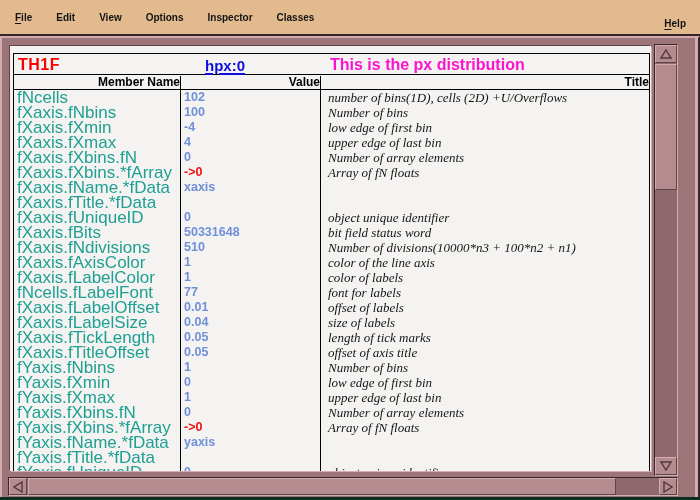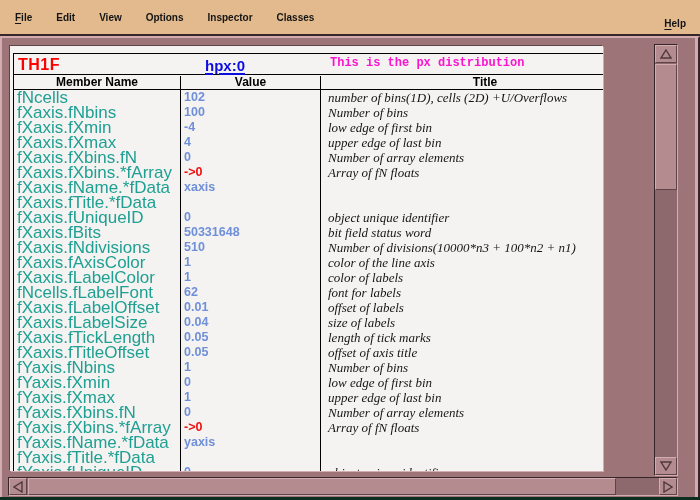--- a/index.html
+++ b/index.html
@@ -33,47 +33,47 @@
     border-right:2px solid var(--frame-dark); border-bottom:2px solid var(--frame-dark);
   }
   .winbody .bevel-right-light {
     position:absolute; right:2px; top:2px; bottom:2px; width:3px;
     background:var(--frame-hi); pointer-events:none;
   }
   .bottom-strip { position:absolute; left:0; bottom:0; width:700px; height:3px; background:var(--bottom-strip); z-index:6; }
 
   
   .content {
-    position:absolute; left:10px; top:10px; width:593px; height:425px;
+    position:absolute; left:10px; top:10px; width:641px; height:425px;
     background:var(--content-bg); overflow:hidden;
     box-shadow:-1px -1px 0 0 var(--frame-sh), 1px 1px 0 0 var(--frame-hi);
   }
   .table {
     position:absolute; left:3px; top:7px; width:637px;
     border:1px solid var(--table-border); border-bottom:none;
     background:var(--content-bg);
   }
   .objrow { position:relative; height:21px; border-bottom:1px solid var(--table-border); }
   .objrow .cls {
     position:absolute; left:4px; top:2px;
     font-size:16px; font-weight:bold; color:var(--class-name); letter-spacing:0.5px;
   }
   .objrow .obj {
     position:absolute; left:191px; top:3px;
     font-size:15px; font-weight:bold; color:var(--object-name);
     text-decoration:underline; text-decoration-thickness:2px; text-underline-offset:2px;
   }
   .objrow .ttl {
     position:absolute; left:316px; top:2px;
-    font-size:12px; font-weight:bold; color:var(--object-title);font-family:Liberation Mono, monospace;
+    font-size:16px; font-weight:bold; color:var(--object-title);
   }
   .colhdr { position:relative; height:15px; border-bottom:1px solid var(--table-border); }
   .colhdr .ch {
     position:absolute; top:0; height:15px; line-height:14px;
-    text-align:center; font-size:12px; font-weight:bold; color:#000;
+    text-align:right; font-size:12px; font-weight:bold; color:#000;
   }
   .ch.c1 { left:0; width:166px; }
   .ch.c2 { left:167px; width:139px; }
   .ch.c3 { left:307px; width:328px; }
   .vline { position:absolute; top:22px; bottom:0; width:1px; background:var(--table-border); z-index:2; }
   .vline.v1 { left:166px; }
   .vline.v2 { left:306px; }
 
   .trow { position:relative; height:15px; }
   .trow .name {
@@ -212,21 +212,21 @@
               <span class="value">1</span>
               <span class="title">color of the line axis</span>
             </div>
             <div class="trow">
               <span class="name">fXaxis.fLabelColor</span>
               <span class="value">1</span>
               <span class="title">color of labels</span>
             </div>
             <div class="trow">
               <span class="name">fNcells.fLabelFont</span>
-              <span class="value">62</span>
+              <span class="value">77</span>
               <span class="title">font for labels</span>
             </div>
             <div class="trow">
               <span class="name">fXaxis.fLabelOffset</span>
               <span class="value">0.01</span>
               <span class="title">offset of labels</span>
             </div>
             <div class="trow">
               <span class="name">fXaxis.fLabelSize</span>
               <span class="value">0.04</span>

